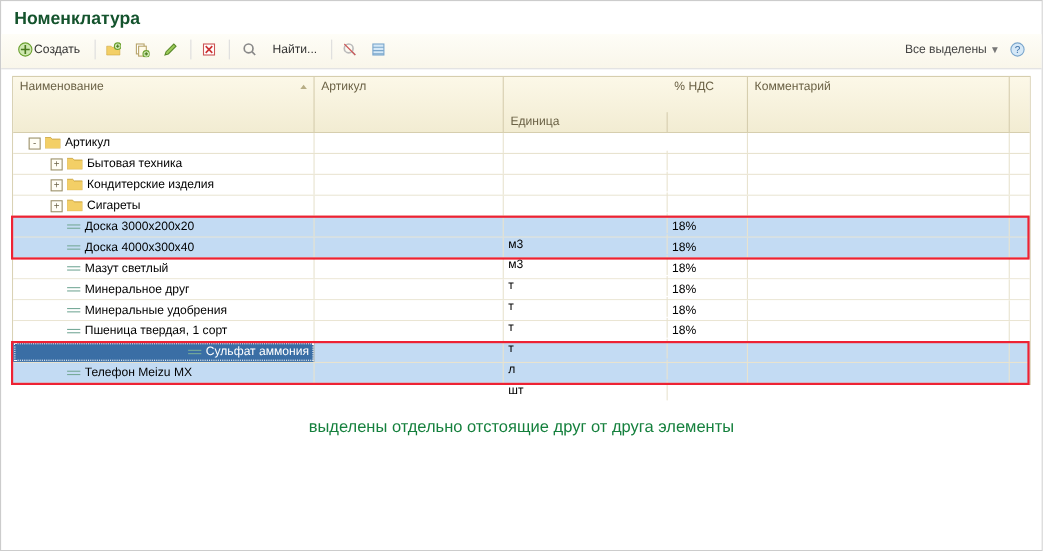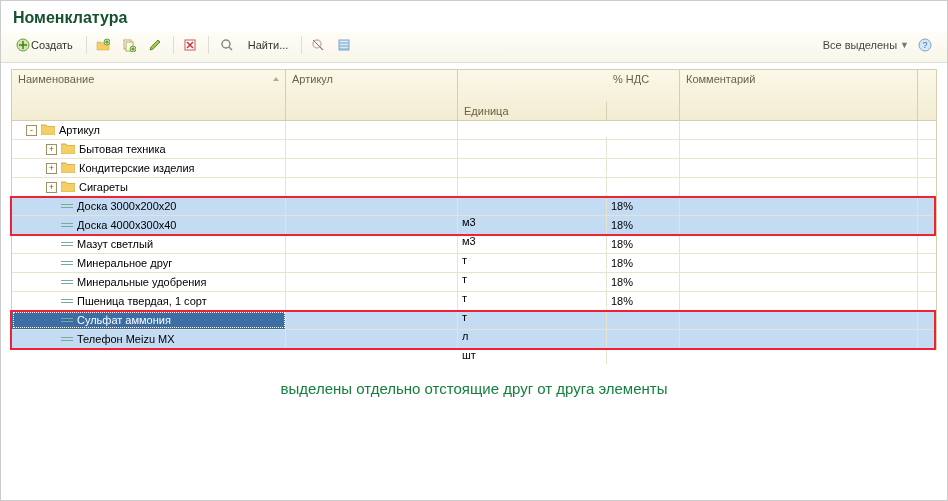--- a/index.html
+++ b/index.html
@@ -19,21 +19,21 @@
   .gh-cell { padding: 3px 6px; color: #6b6246; border-right: 1px solid #d6ceae; position: relative; }
   .gh-cell:last-child { border-right: none; }
   .gh-sort { position: absolute; right: 4px; top: 4px; }
   .grid-body { position: relative; }
   .row { display: flex; border-bottom: 1px solid #e8e3cf; height: 19px; align-items: center; background: #fff; }
   .row.sel { background: #c3dbf3; }
   .row.focus .cell.name { background: #3a6ea5; color: #fff; }
   .cell { padding: 1px 4px; border-right: 1px solid #e8e3cf; height: 100%; display: flex; align-items: center; overflow: hidden; white-space: nowrap; }
   .cell:last-child { border-right: none; }
   .cell.name { padding-left: 6px; }
-  .row.focus .cell.name { outline: 1px dotted #fff; outline-offset: -2px; }
+  .row.focus .cell.name { outline: 1px dotted #fff; outline-offset: -2px; justify-content: flex-end; }
   .tree-exp { width: 11px; height: 11px; border: 1px solid #9c916c; background: #fffef5; font-size: 9px; line-height: 9px; text-align: center; color: #6b6246; margin-right: 4px; cursor: pointer; display: inline-flex; align-items: center; justify-content: center; }
   .tree-blank { width: 11px; height: 11px; margin-right: 4px; display: inline-block; }
   .ico-folder { width: 14px; height: 12px; display: inline-block; margin-right: 4px; }
   .ico-dash { width: 12px; height: 4px; border-top: 1px solid #7a9; border-bottom: 1px solid #7a9; margin-right: 4px; display: inline-block; }
   .redbox { position: absolute; border: 2px solid #e23; pointer-events: none; }
   .caption { color: #15803d; font-size: 15px; text-align: center; margin-top: 30px; }
   .folder-svg { fill: #f3cf66; stroke: #caa33c; stroke-width: 0.5; }
   
   .c-name { width: 274px; }
   .c-art  { width: 172px; }

